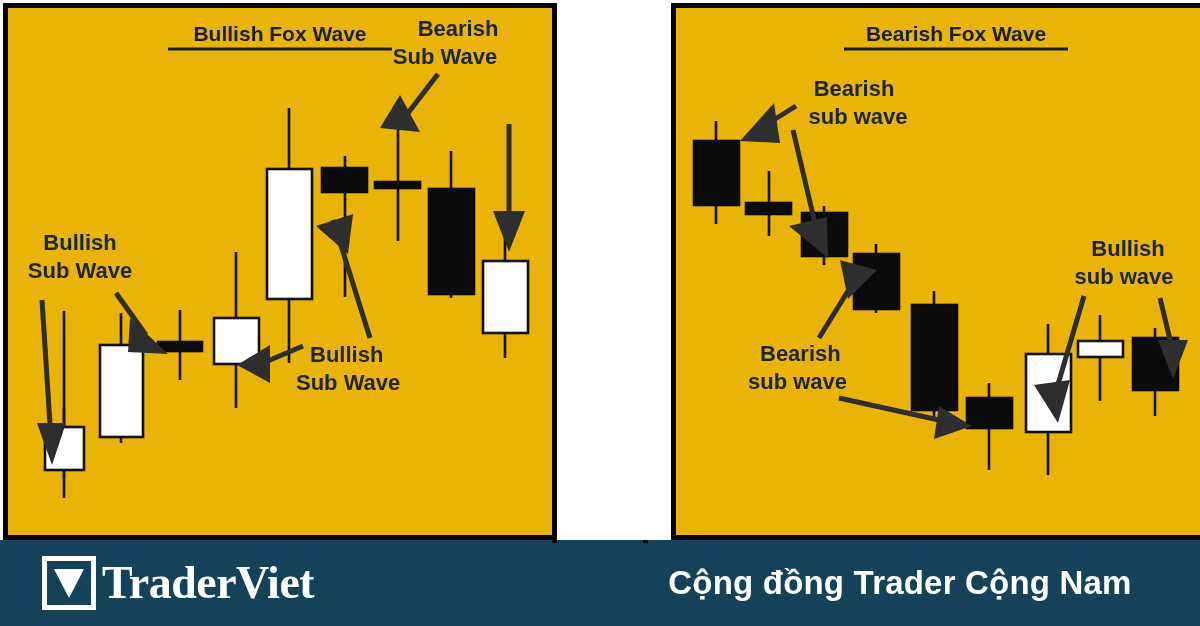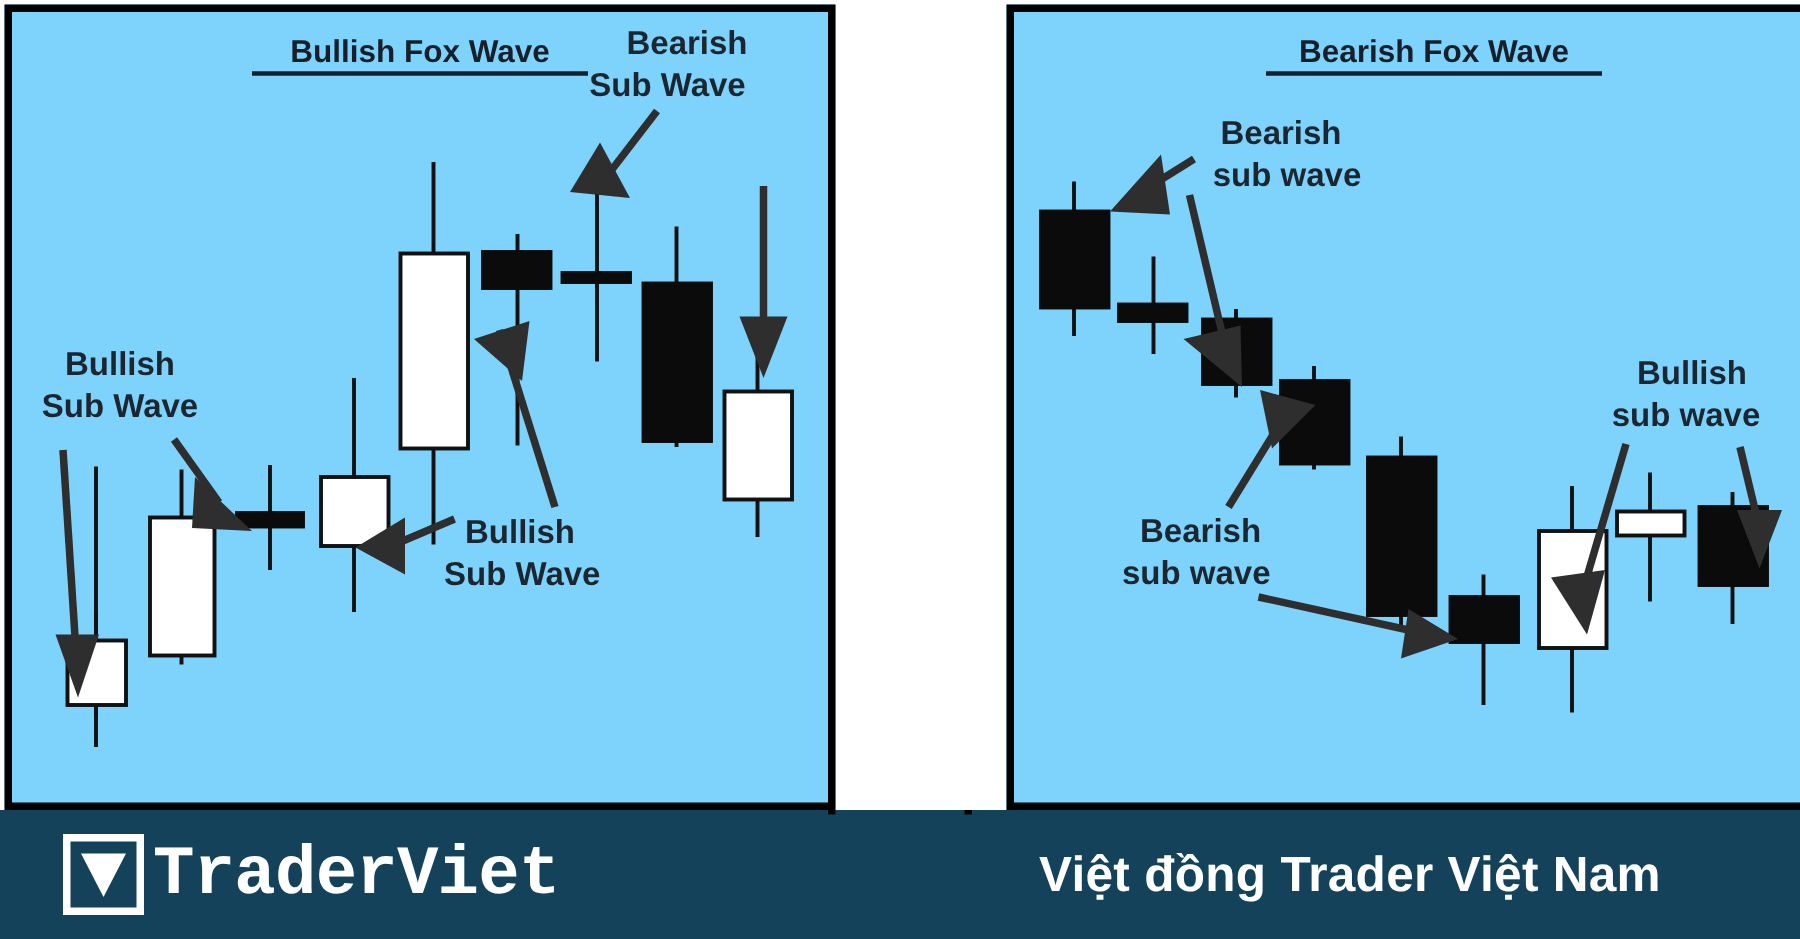--- a/index.html
+++ b/index.html
@@ -11,21 +11,21 @@
   #root {
     position: relative;
     width: 1200px;
     height: 626px;
     background: #ffffff;
     overflow: hidden;
   }
   .panel {
     position: absolute;
     top: 3px;
-    background: #7dd3fc;
+    background: #eab308;
     border: 5px solid #000000;
     box-sizing: border-box;
   }
   #panel-left  { left: 3px;   width: 554px; height: 537px; }
   #panel-right { left: 643px; width: 554px; height: 537px; margin-left: 28px; }
 
   .panel-svg {
     display: block;
     width: 100%;
     height: 100%;
@@ -88,21 +88,21 @@
     height: 54px;
     border: 5px solid #ffffff;
     box-sizing: border-box;
     display: flex;
     align-items: center;
     justify-content: center;
   }
   .brand-mark svg { display: block; }
   .brand-name {
     color: #ffffff;
-    font-family: Liberation Mono, monospace;
+    font-family: Liberation Serif, serif;
     font-weight: bold;
     font-size: 46px;
     letter-spacing: -0.5px;
     line-height: 1;
     white-space: nowrap;
   }
   .tagline {
     position: absolute;
     left: 600px;
     top: 50%;
@@ -307,15 +307,15 @@
 
     <div class="brand">
       <div class="brand-mark">
         <svg width="34" height="34" viewBox="0 0 34 34" aria-hidden="true">
           <polygon points="2,3 32,3 17,32" fill="#ffffff"></polygon>
         </svg>
       </div>
       <span class="brand-name">TraderViet</span>
     </div>
 
-    <div class="tagline">Việt đồng Trader Việt Nam</div>
+    <div class="tagline">Cộng đồng Trader Cộng Nam</div>
   </div>
 </div>
 
 </body></html>

